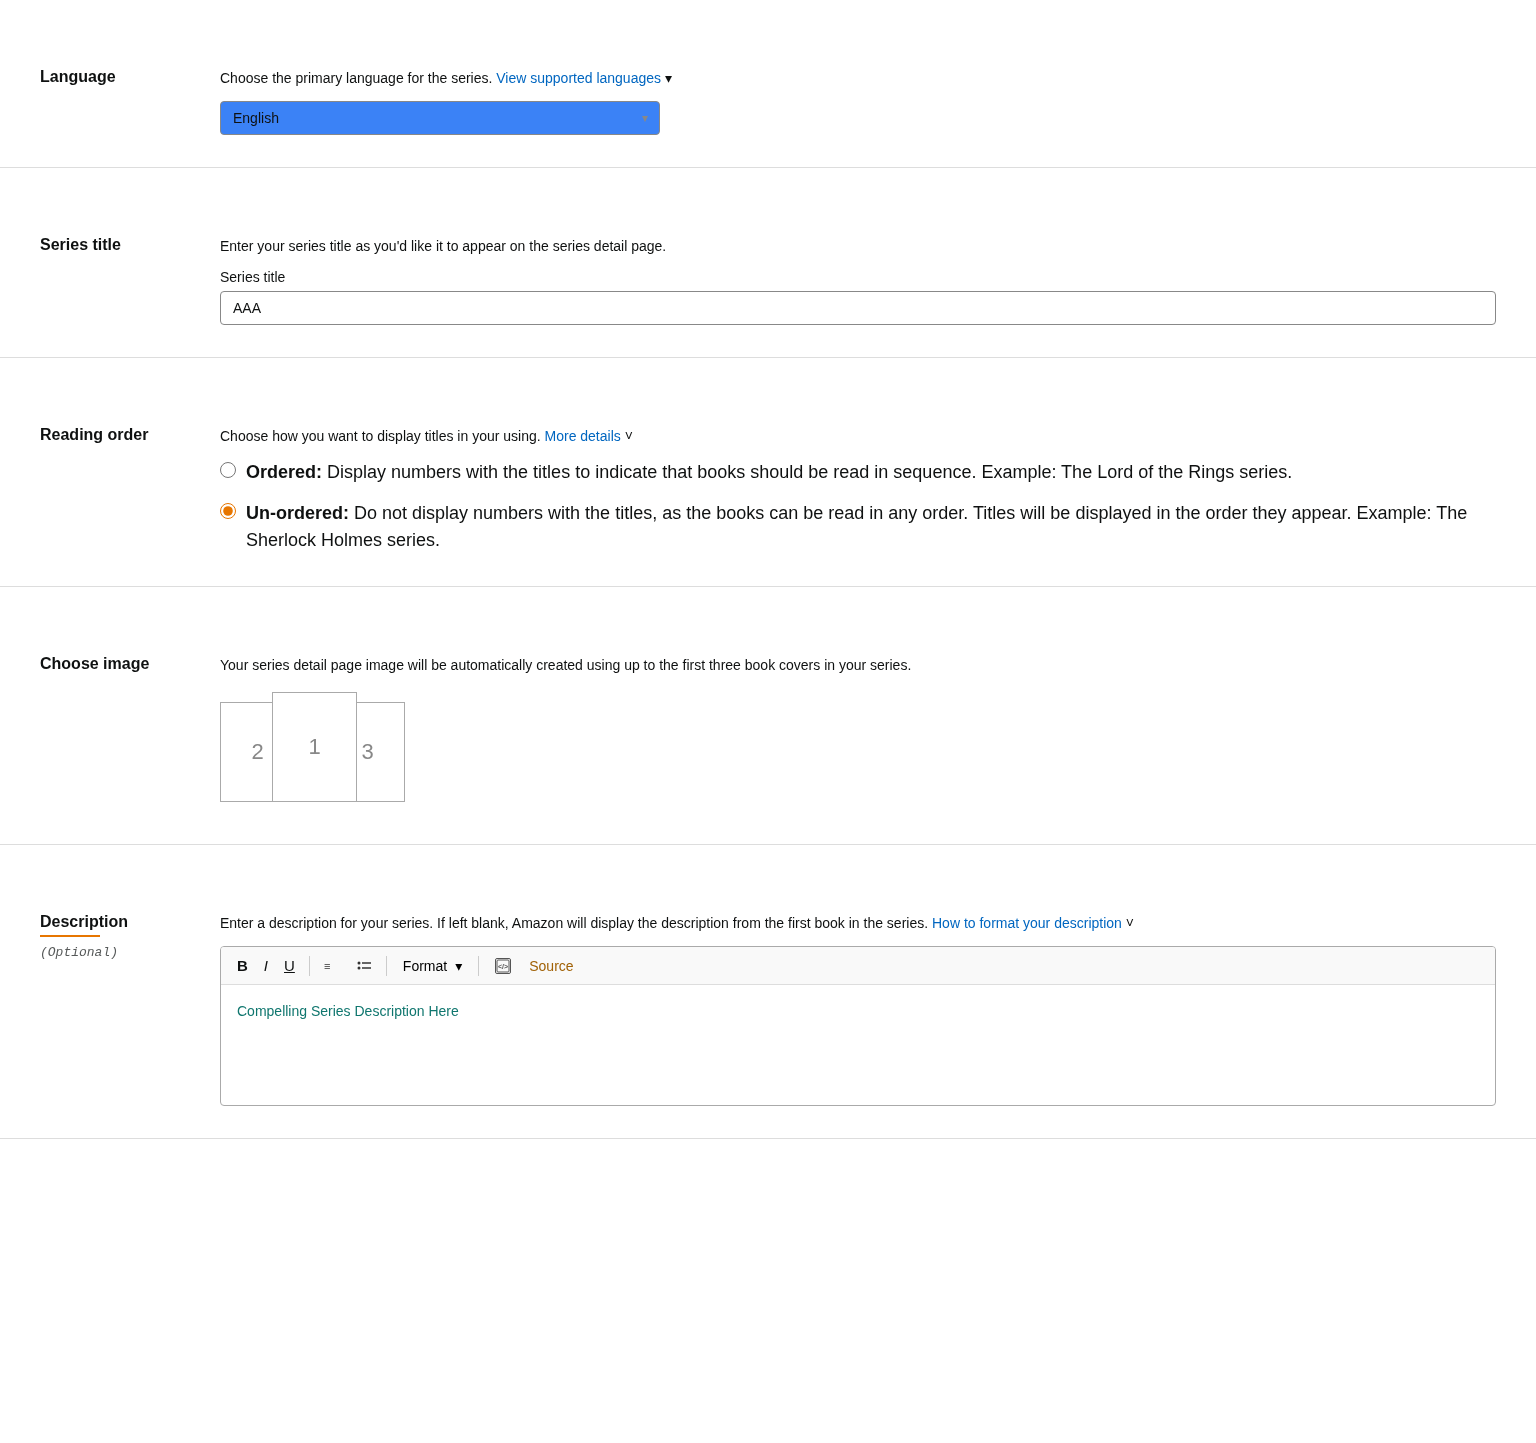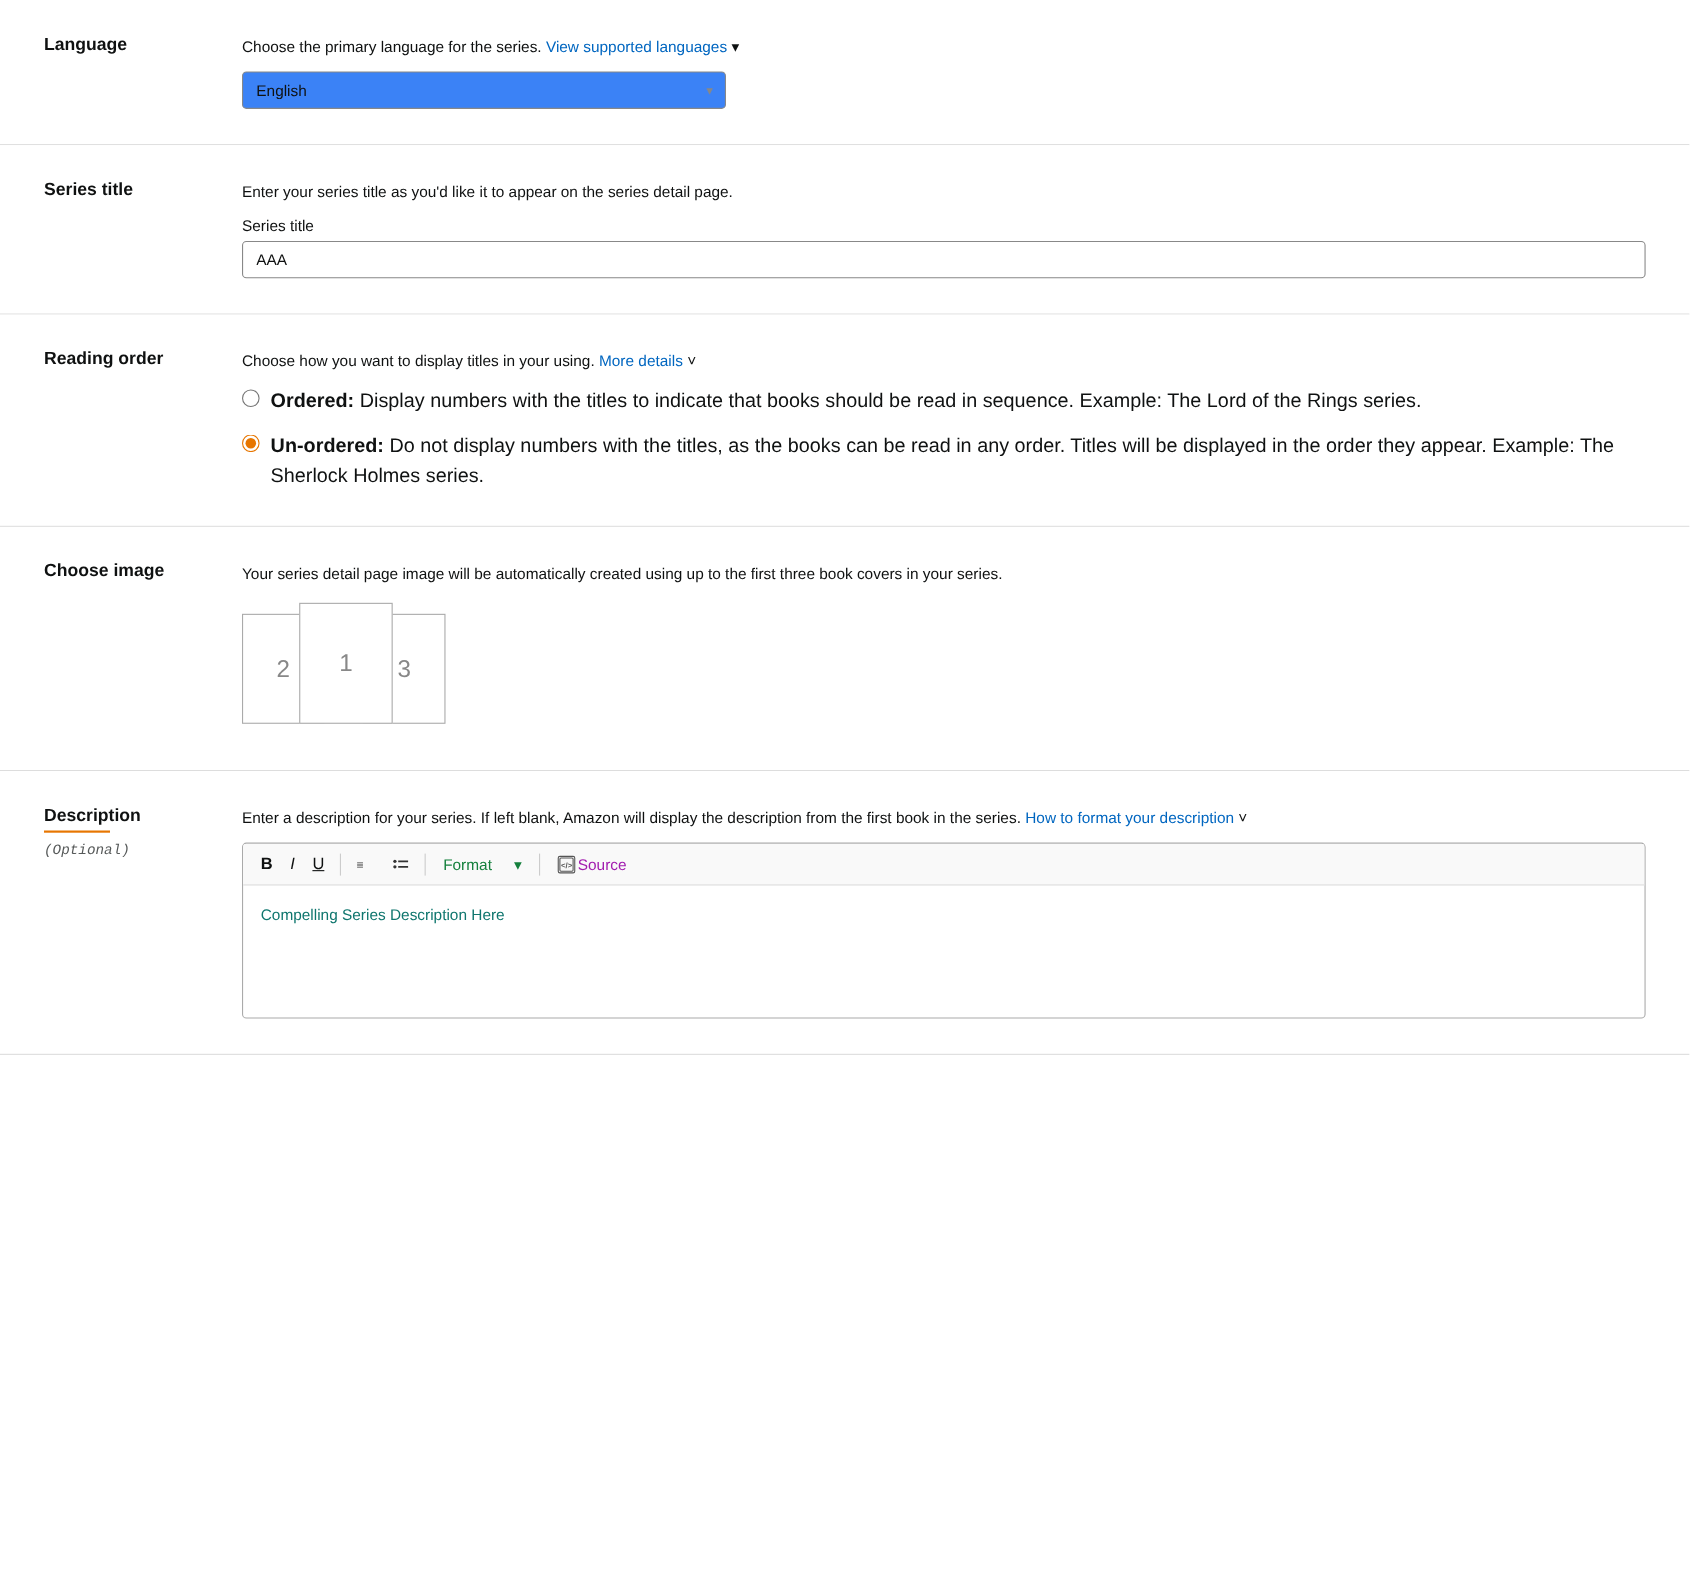--- a/index.html
+++ b/index.html
@@ -10,20 +10,21 @@
       background: #fff;
       width: 1536px;
     }
 
     .section {
       display: flex;
       flex-direction: row;
       padding: 32px 40px;
       border-bottom: 1px solid #ddd;
       background: #fff;
+      margin-top: 36px;
     }
 
     .section-label {
       min-width: 180px;
       max-width: 180px;
       padding-right: 24px;
     }
 
     .section-label h2 {
       font-size: 16px;
@@ -221,40 +222,40 @@
     .toolbar-divider {
       width: 1px;
       height: 20px;
       background: #ccc;
       margin: 0 4px;
     }
 
     .toolbar-format {
       display: flex;
       align-items: center;
-      gap: 20px;
+      gap: 8px;
       padding: 4px 8px;
       border: none;
       background: none;
       cursor: pointer;
       font-size: 14px;
-      color: #15803d;
+      color: #000000;
       border-radius: 2px;
     }
 
     .toolbar-source {
       display: flex;
       align-items: center;
-      gap: 2px;
+      gap: 18px;
       padding: 4px 8px;
       border: none;
       background: none;
       cursor: pointer;
       font-size: 14px;
-      color: #a21caf;
+      color: #a16207;
       border-radius: 2px;
     }
 
     .editor-body {
       min-height: 120px;
       padding: 16px;
       font-size: 14px;
       color: #0f766e;
       line-height: 1.5;
     }

